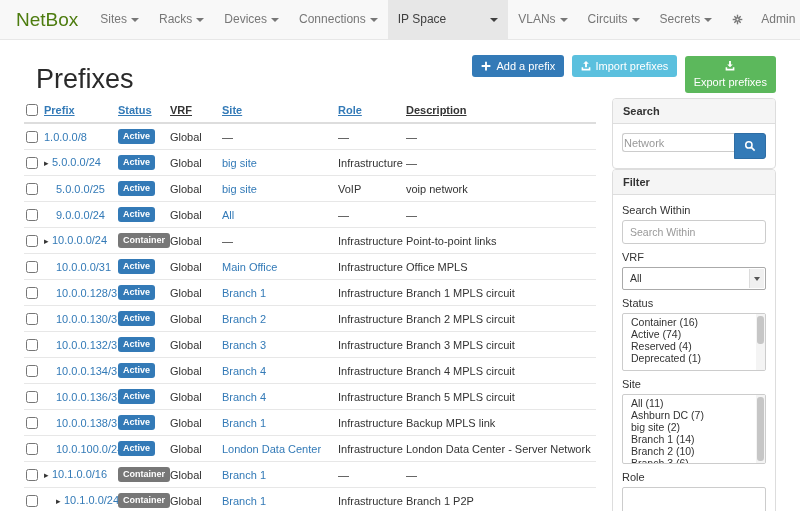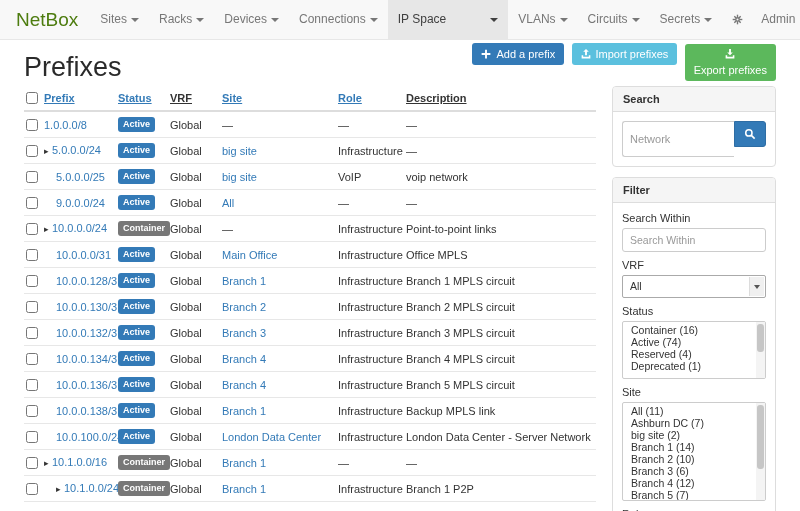--- a/index.html
+++ b/index.html
@@ -20,21 +20,21 @@
   .nav-item.active { background:#e7e7e7; color:#404040;gap:40px; }
   .caret { display:inline-block; width:0; height:0; margin-left:4px;
     border-top:4px solid; border-left:4px solid transparent; border-right:4px solid transparent; }
   .nav-right { margin-left:auto; display:flex; }
   .nav-right .nav-item { gap:18px; }
   .nav-ic { width:11px; height:11px; fill:#777; flex:none; }
 
   
   .container { width:752px; margin:0 auto; }
   .page-header { position:relative; height:46px; }
-  h1 { font-size:27px; font-weight:400; color:#2a2a2a; margin:0; padding-top:12px; letter-spacing:0; }
+  h1 { font-size:27px; font-weight:400; color:#2a2a2a; margin:12px; padding-top:12px; letter-spacing:0; }
   .hdr-btns { position:absolute; top:3px; right:0; }
   .hdr-btn { border:none; color:#fff; font-size:11px; font-family:inherit;
     padding:5px 9px; border-radius:3px; margin-left:4px; cursor:pointer;
     display:inline-flex; align-items:center; gap:5px; }
   .hdr-btn svg { width:10px; height:10px; fill:#fff; }
   .main { display:flex; gap:16px; align-items:flex-start; }
 
   
   .table-wrap { flex:1; min-width:0; }
   table { width:100%; border-collapse:collapse; table-layout:fixed; }
@@ -44,27 +44,27 @@
   td { font-size:11px; padding:5px 4px 5px 0; border-bottom:1px solid #e7e7e7;
     line-height:12px; white-space:nowrap; overflow:hidden; color:#333; }
   td.cb, th.cb { padding-left:2px; }
   input[type="checkbox"] { width:12px; height:12px; margin:0; vertical-align:middle; }
   .expand-arrow { display:inline-block; width:8px; font-size:9px; color:#333; cursor:pointer; }
   .badge { display:inline-block; padding:2px 5px 3px; font-size:9px; font-weight:bold;
     color:#fff; border-radius:3px; line-height:10px; }
 
   
   .sidebar { width:164px; flex:none; }
-  .panel { border:1px solid #ddd; border-radius:4px; margin-bottom:10px; background:#fff; }
+  .panel { border:1px solid #ddd; border-radius:4px; margin-bottom:0; background:#fff; }
   .panel-heading { background:#f5f5f5; border-bottom:1px solid #ddd; padding:6px 10px;
     font-size:11px; font-weight:bold; color:#333; border-radius:3px 3px 0 0; }
   .panel-body { padding:9px; }
   .input-group { display:flex; }
-  .input-group input { flex:1; min-width:0; height:36px; border:1px solid #ccc;
-    border-right:none; border-radius:3px 0 0 3px; padding:0 7px; font-size:11px;
+  .input-group input { flex:1; min-width:0; height:19px; border:1px solid #ccc;
+    border-right:none; border-radius:3px 0 0 3px; padding:0 1px; font-size:11px;
     font-family:inherit; color:#555; outline:none; }
   input::placeholder { color:#999; }
   .btn-search { width:32px; height:26px; background:#337ab7; border:1px solid #2e6da4;
     border-radius:0 3px 3px 0; display:flex; align-items:center; justify-content:center; cursor:pointer; }
   .form-group { margin-bottom:7px; }
   .form-label { display:block; font-size:11px; color:#333; margin-bottom:4px; }
   .text-input { width:100%; height:24px; border:1px solid #ccc; border-radius:3px;
     padding:0 7px; font-size:10.5px; font-family:inherit; color:#555; outline:none; }
   .select-fake { position:relative; height:23px; border:1px solid #aaa; border-radius:2px;
     background:#fff; cursor:pointer; }
@@ -73,21 +73,21 @@
     background:#f0f0f0; border-left:1px solid #dcdcdc; }
   .select-fake .strip::after { content:""; position:absolute; left:4px; top:8px;
     border-top:4px solid #555; border-left:3.5px solid transparent; border-right:3.5px solid transparent; }
   .listbox { position:relative; border:1px solid #ccc; border-radius:2px; overflow:hidden;
     padding:2px 0; background:#fff; }
   .listbox .opt { font-size:10.5px; line-height:12px; padding:0 14px 0 8px;
     white-space:nowrap; overflow:hidden; color:#333; cursor:default; }
   .sb { position:absolute; right:0; top:0; bottom:0; width:9px; background:#f4f4f4; }
   .sb .thumb { position:absolute; left:1px; right:1px; background:#c6c6c6; border-radius:3px; }
   #status-listbox { height:58px; }
-  #site-listbox { height:99px; }
+  #site-listbox { height:70px; }
   #role-listbox { height:70px; }
 </style>
 </head>
 <body>
 
 <div class="navbar">
   <a class="brand">NetBox</a>
   <div style="display:flex">
       <a class="nav-item">
         <span>Sites</span>

